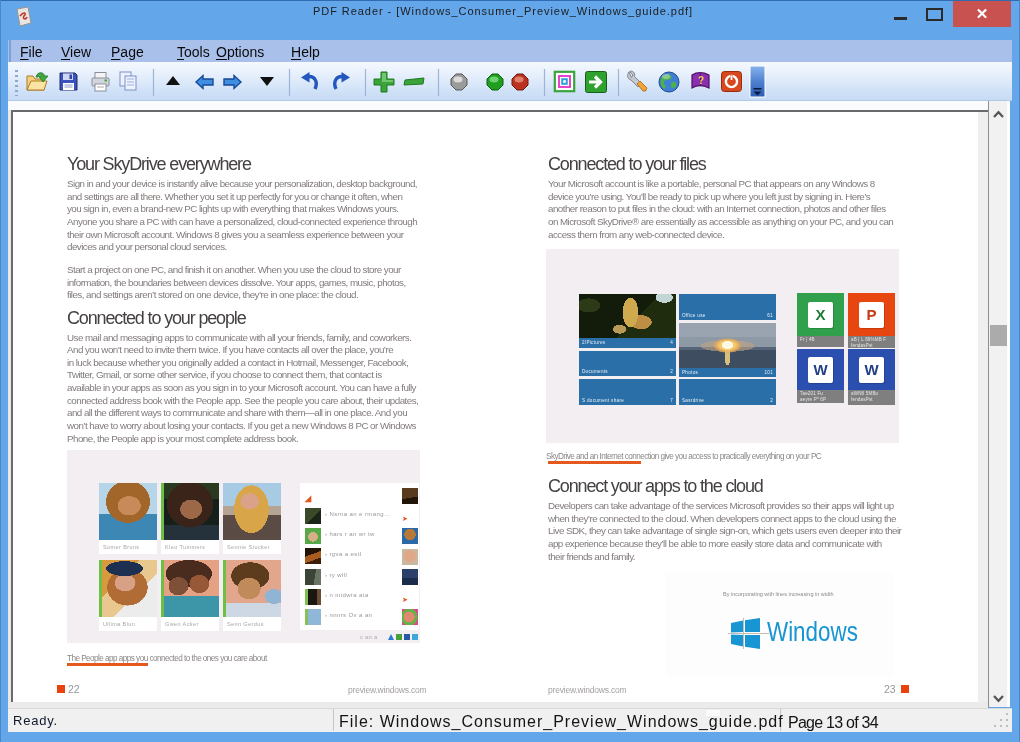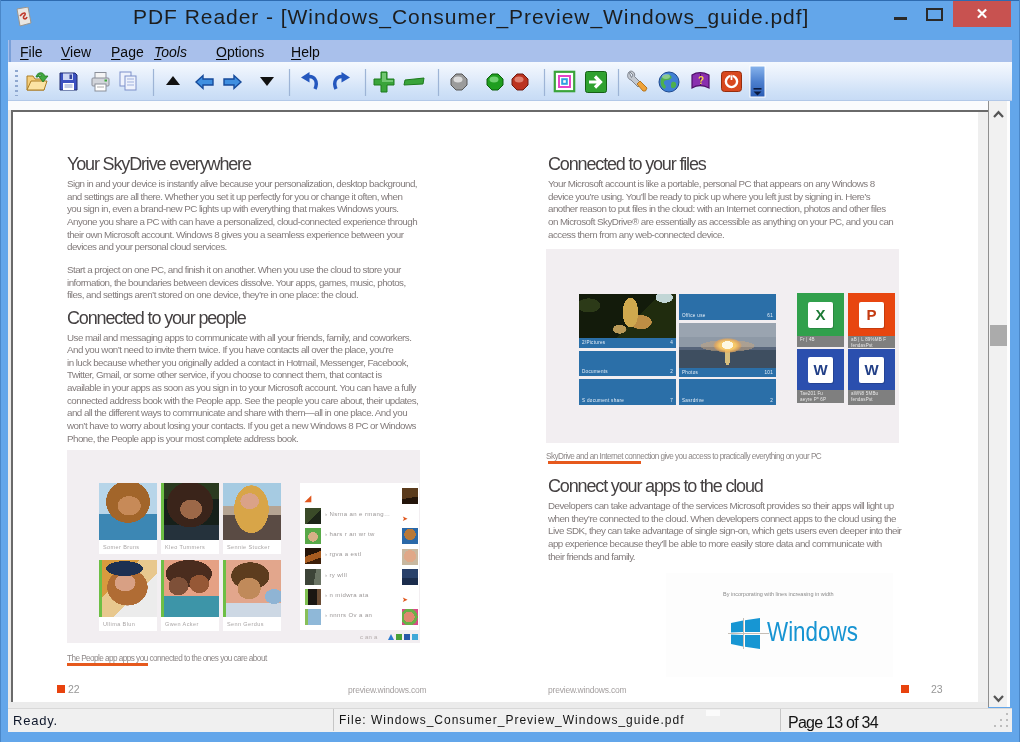--- a/index.html
+++ b/index.html
@@ -14,34 +14,34 @@
 <div class="abs" style="left:0;top:0;width:1020px;height:1px;background:#2e6bb0;"></div>
 <div class="abs" style="left:0;top:0;width:1px;height:742px;background:#4a87c8;"></div>
 <div class="abs" style="right:0;top:0;width:1px;height:742px;background:#4a87c8;"></div>
 
 <div class="abs" id="appicon" style="left:14px;top:7px;width:19px;height:20px;">
 <svg width="19" height="20" viewBox="0 0 19 20">
   <polygon points="3,2 14,0 17,16 6,19" fill="#e9e6e2" stroke="#9a958e" stroke-width="1"></polygon>
   <path d="M6 9 C10 4 13 6 10 9 C8 12 12 13 13 10" stroke="#c0392b" stroke-width="1.6" fill="none"></path>
 </svg>
 </div>
-<div class="abs" style="left:133px;top:5px;width:740px;height:22px;text-align:left;font-size:21px;color:#1d1d1d;letter-spacing:0.95px;">PDF Reader - [Windows_Consumer_Preview_Windows_guide.pdf]</div>
+<div class="abs" style="left:133px;top:5px;width:740px;height:22px;text-align:center;font-size:11px;color:#1d1d1d;letter-spacing:0.95px;">PDF Reader - [Windows_Consumer_Preview_Windows_guide.pdf]</div>
 
 <div class="abs" style="left:894px;top:17px;width:13px;height:3px;background:#2a2a2a;"></div>
 <div class="abs" style="left:926px;top:8px;width:17px;height:13px;border:2px solid #2a2a2a;"></div>
 <div class="abs" style="left:953px;top:1px;width:58px;height:26px;background:#c85250;"></div>
 <div class="abs" style="left:953px;top:1px;width:58px;height:26px;color:#fff;font-size:15px;font-weight:bold;text-align:center;line-height:25px;">✕</div>
 
 <div class="abs" style="left:8px;top:40px;width:1004px;height:22px;background:#a9c0eb;"></div>
 <div class="abs" style="left:9px;top:40px;width:2px;height:22px;background:#7ba0d8;"></div>
 <div class="abs" style="top:44px;left:0;width:1020px;height:16px;font-size:14px;color:#0a0a0a;">
   <span class="abs" style="left:20px;"><span class="u">F</span>ile</span>
   <span class="abs" style="left:61px;"><span class="u">V</span>iew</span>
   <span class="abs" style="left:111px;"><span class="u">P</span>age</span>
-  <span class="abs" style="left:154px;font-style:italic;"><span class="u">T</span>ools</span>
+  <span class="abs" style="left:177px;"><span class="u">T</span>ools</span>
   <span class="abs" style="left:216px;"><span class="u">O</span>ptions</span>
   <span class="abs" style="left:291px;"><span class="u">H</span>elp</span>
 </div>
 
 <div class="abs" style="left:8px;top:62px;width:1004px;height:39px;background:linear-gradient(180deg,#f5f9fe 0%,#e3edfb 40%,#cfe1f7 78%,#c7dbf5 100%);border-bottom:1px solid #b2c8e8;"></div>
 <div class="abs" style="left:15px;top:70px;width:3px;height:26px;background:repeating-linear-gradient(180deg,#8fa8d0 0 2px,transparent 2px 5px);"></div>
 <svg class="abs" style="left:8px;top:62px;" width="1004" height="39" viewBox="0 0 1004 39">
 
   <g stroke="#9db4d6" stroke-width="1.2">
     <line x1="145.5" y1="7" x2="145.5" y2="34"></line>
@@ -189,21 +189,21 @@
   </svg>
 <svg class="abs" style="left:992px;top:694px;" width="13" height="9" viewBox="0 0 13 9">
     <path d="M2 2 L6.5 6.8 L11 2" stroke="#555" stroke-width="2.2" fill="none"></path>
   </svg>
 <div class="abs" style="left:1007px;top:101px;width:3px;height:606px;background:#fdfdfd;"></div>
 
 <div class="abs" style="left:8px;top:708px;width:1004px;height:24px;background:#f0f0f0;border-top:1px solid #d8d8d8;"></div>
 <div class="abs" style="left:333px;top:709px;width:1px;height:22px;background:#c6c6c6;"></div>
 <div class="abs" style="left:780px;top:709px;width:1px;height:22px;background:#c6c6c6;"></div>
 <div class="abs" style="left:13px;top:713px;font-size:13px;letter-spacing:0.8px;color:#0f172a;">Ready.</div>
-<div class="abs" style="left:339px;top:713px;font-size:12px;letter-spacing:1px;color:#141414;">File: Windows_Consumer_Preview_Windows_guide.pdf</div>
+<div class="abs" style="left:339px;top:713px;font-size:16px;letter-spacing:1px;color:#141414;">File: Windows_Consumer_Preview_Windows_guide.pdf</div>
 <div class="abs" style="left:788px;top:714px;font-size:16px;letter-spacing:-0.75px;color:#141414;">Page 13 of 34</div>
 <div class="abs" style="left:706px;top:710px;width:14px;height:6px;background:#fbfbfb;"></div>
 <svg class="abs" style="left:994px;top:712px;" width="16" height="17" viewBox="0 0 16 17">
   <g fill="#bdbdbd">
       <rect x="12" y="1" width="2" height="2"></rect>
       <rect x="12" y="7" width="2" height="2"></rect>
       <rect x="6" y="7" width="2" height="2"></rect>
       <rect x="12" y="13" width="2" height="2"></rect>
       <rect x="6" y="13" width="2" height="2"></rect>
       <rect x="0" y="13" width="2" height="2"></rect>
@@ -353,21 +353,21 @@
 <div class="abs" style="left:743px;top:618px;width:1px;height:31px;background:#c5beb6;"></div>
 <svg class="abs" style="left:730px;top:618px;" width="31" height="31" viewBox="0 0 31 31">
   <polygon points="1,5 13,2.5 13,14 1,14.5" fill="#1796d3"></polygon>
   <polygon points="15,2.2 30,0 30,14 15,14" fill="#1796d3"></polygon>
   <polygon points="1,16.5 13,17 13,28.5 1,26" fill="#1796d3"></polygon>
   <polygon points="15,17 30,17 30,31 15,28.8" fill="#1796d3"></polygon>
 </svg>
 <div class="abs" id="winword" style="left:767px;top:618px;font-size:28px;letter-spacing:0;color:#1794d2;line-height:1;transform:scaleX(0.8);transform-origin:left top;">Windows</div>
 
 <div class="abs" style="left:548px;top:685px;font-size:8.5px;color:#a5a0a0;letter-spacing:-0.2px;">preview.windows.com</div>
-<div class="abs" style="left:884px;top:683px;font-size:10.5px;color:#979797;margin-left:47px;">23</div>
+<div class="abs" style="left:884px;top:683px;font-size:10.5px;color:#979797;">23</div>
 <div class="abs" style="left:901px;top:685px;width:8px;height:8px;background:#e8430e;"></div>
 
 <style>
 .bodytxt { font-size:9.8px; line-height:12.65px; letter-spacing:-0.54px; color:#827b7b; }
 .capt { font-size:8.2px; letter-spacing:-0.55px; color:#8d8787; }
 .ph { width:58px; height:57px; }
 .grn { width:2.5px; height:57px; background:#6dbf45; }
 .cap { width:58px; height:14px; background:#ffffff; font-size:5.5px; color:#a9a5a5; line-height:14px; padding-left:4px; letter-spacing:0.4px; }
 .av { width:16px; height:16px; }
 .fl { font-size:6px; color:#999595; letter-spacing:0.4px; }

